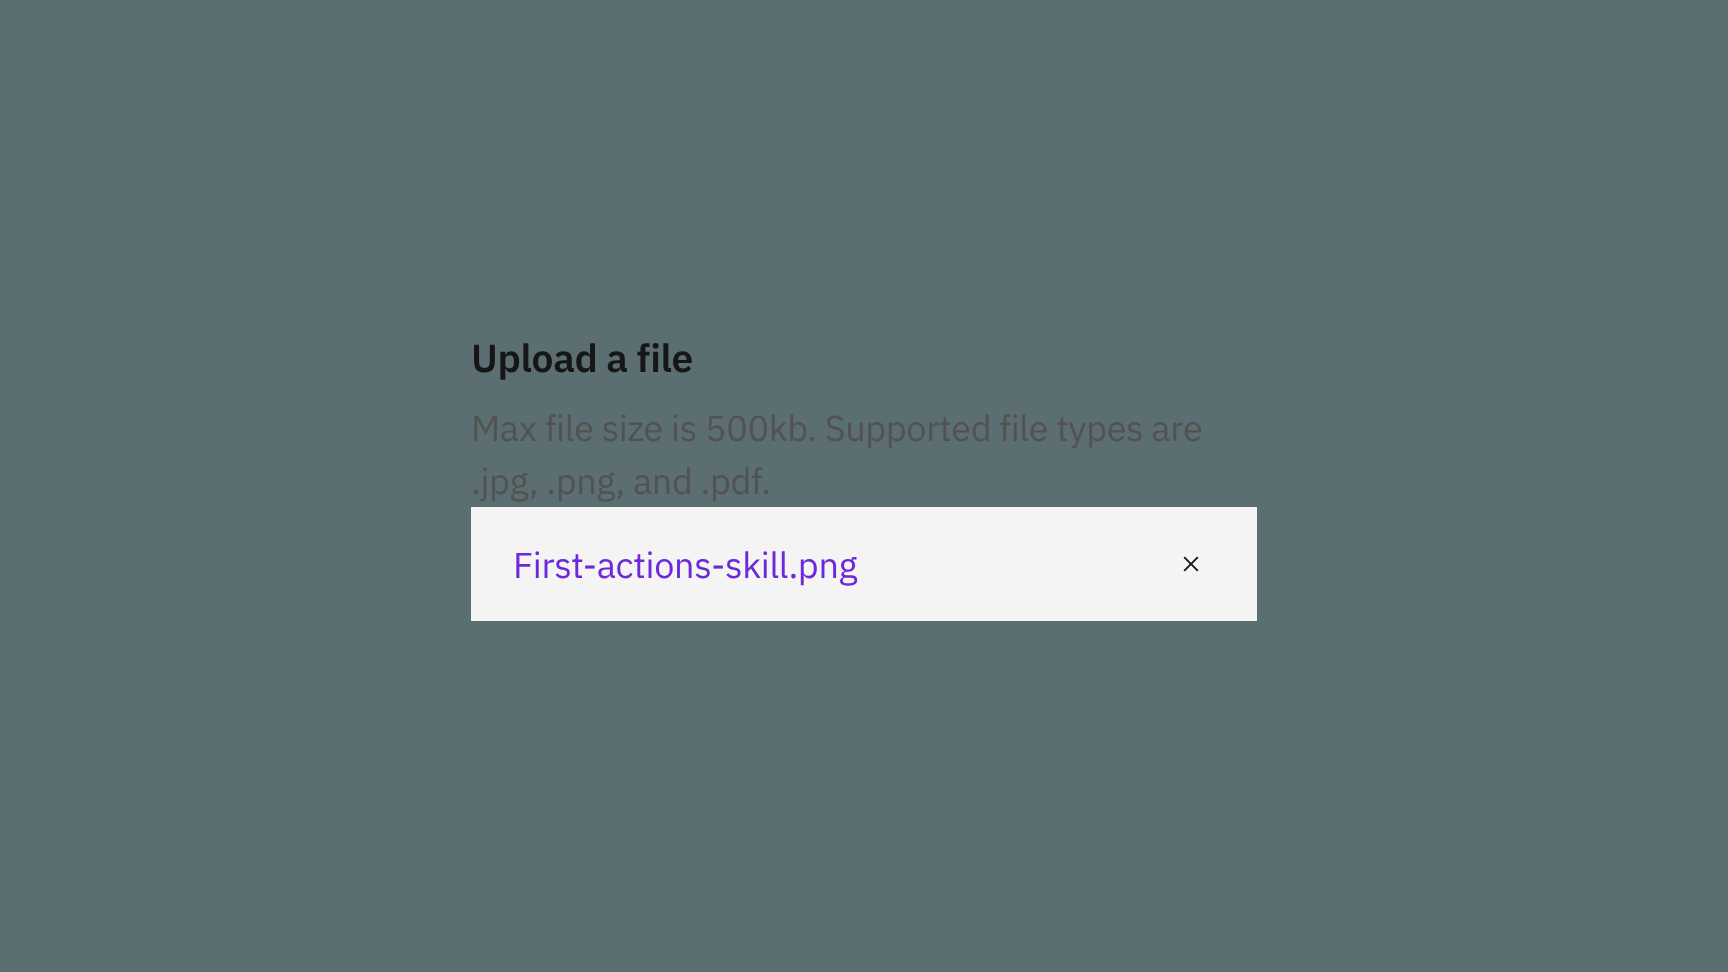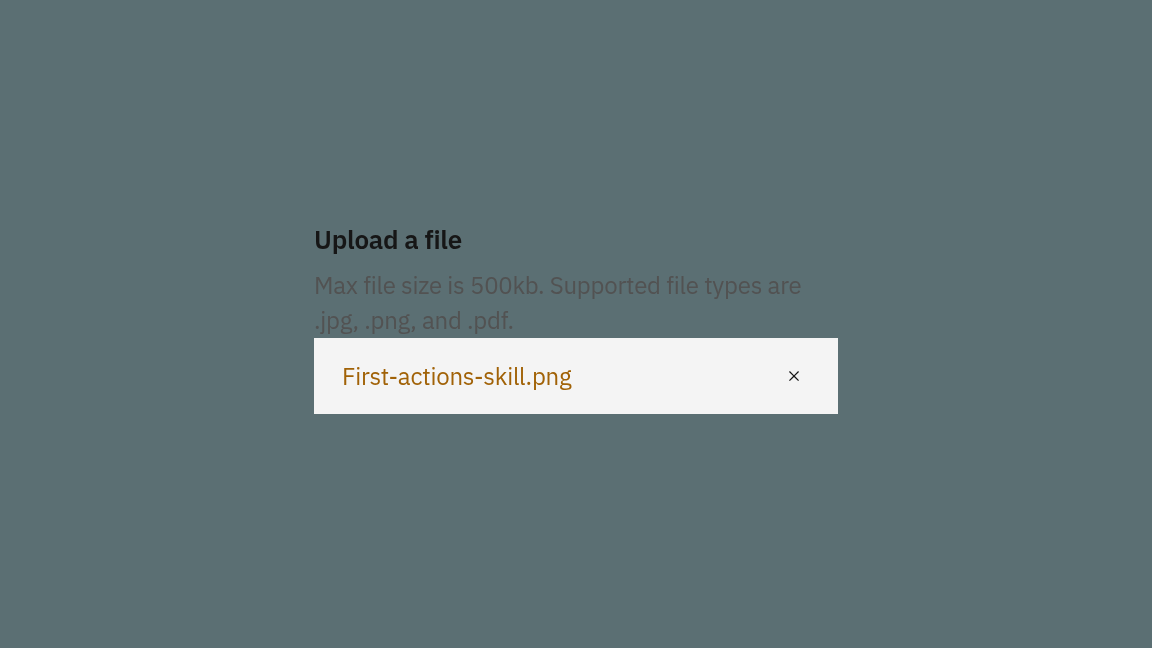--- a/index.html
+++ b/index.html
@@ -41,21 +41,21 @@
       height: 76px;
       display: flex;
       align-items: center;
       justify-content: space-between;
       padding-left: 28px;
       padding-right: 26px;
     }
     .file-name {
       font-size: 24px;
       font-weight: 400;
-      color: #a16207;
+      color: #6d28d9;
       letter-spacing: -0.01em;
     }
     .close-button {
       background: none;
       border: none;
       padding: 8px;
       cursor: pointer;
       display: flex;
       align-items: center;
       justify-content: center;

